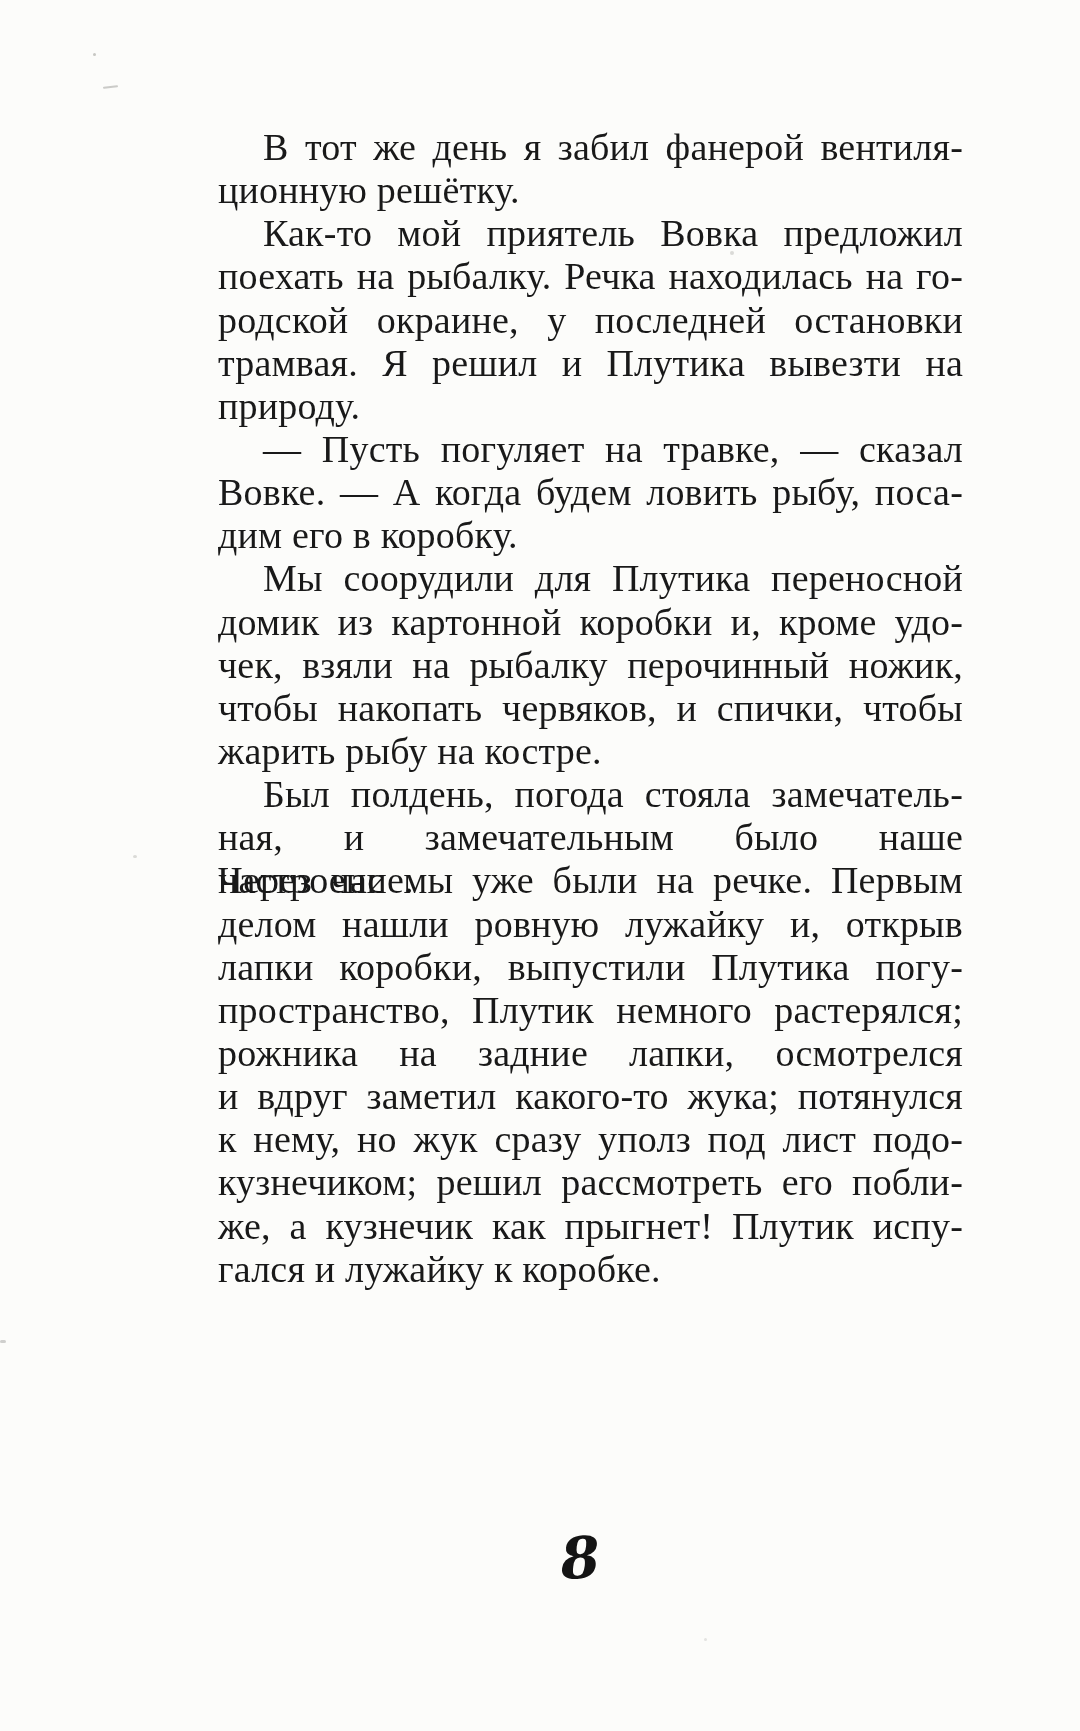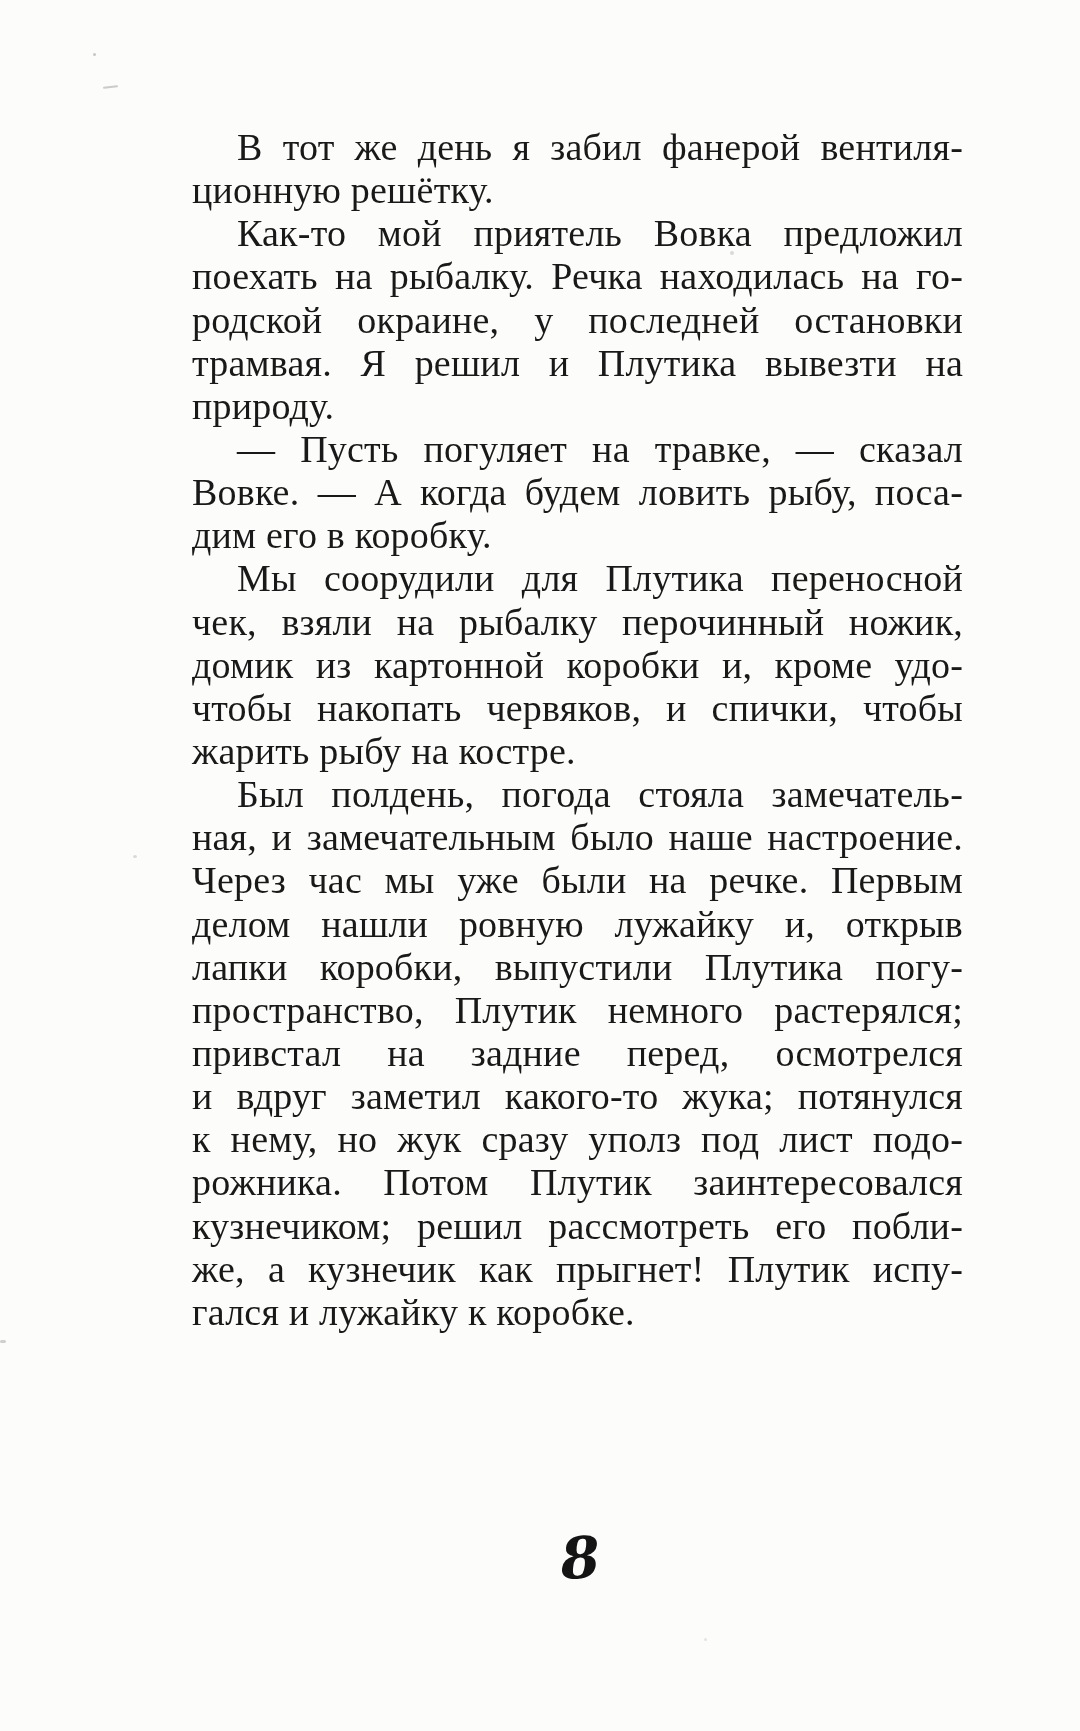--- a/index.html
+++ b/index.html
@@ -27,20 +27,21 @@
   .line {
     font-size: 38px;
     line-height: 43.15px;
     text-align: justify;
     text-align-last: justify;
     text-justify: inter-word;
     white-space: normal;
     letter-spacing: 0.2px;
     height: 43.15px;
     overflow: visible;
+    margin-left: 26px;
   }
   .line.first { text-indent: 45px; }
   .line.last {
     text-align: right;
     text-align-last: left;
   }
   .page-number {
     position: absolute;
     top: 1524px;
     left: 0;
@@ -89,36 +90,35 @@
         <div class="line">трамвая. Я решил и Плутика вывезти на</div>
         <div class="line last">природу.</div>
       </div>
       <div class="para">
         <div class="line first">— Пусть погуляет на травке, — сказал</div>
         <div class="line">Вовке. — А когда будем ловить рыбу, поса-</div>
         <div class="line last">дим его в коробку.</div>
       </div>
       <div class="para">
         <div class="line first">Мы соорудили для Плутика переносной</div>
+        <div class="line">домик из картонной коробки и, кроме удо-</div>
         <div class="line">чек, взяли на рыбалку перочинный ножик,</div>
-        <div class="line">домик из картонной коробки и, кроме удо-</div>
         <div class="line">чтобы накопать червяков, и спички, чтобы</div>
         <div class="line last">жарить рыбу на костре.</div>
       </div>
       <div class="para">
         <div class="line first">Был полдень, погода стояла замечатель-</div>
         <div class="line">ная, и замечательным было наше настроение.</div>
         <div class="line">Через час мы уже были на речке. Первым</div>
         <div class="line">делом нашли ровную лужайку и, открыв</div>
         <div class="line">лапки коробки, выпустили Плутика погу-</div>
         <div class="line">пространство, Плутик немного растерялся;</div>
-        <div class="line">привстал на задние перед, осмотрелся</div>
+        <div class="line">рожника на задние лапки, осмотрелся</div>
         <div class="line">и вдруг заметил какого-то жука; потянулся</div>
         <div class="line">к нему, но жук сразу уполз под лист подо-</div>
-        <div class="line">рожника. Потом Плутик заинтересовался</div>
         <div class="line">кузнечиком; решил рассмотреть его побли-</div>
         <div class="line">же, а кузнечик как прыгнет! Плутик испу-</div>
         <div class="line last">гался и лужайку к коробке.</div>
       </div>
     </div>
 
   <div class="page-number">8</div>
 </div>
 
 </body></html>

